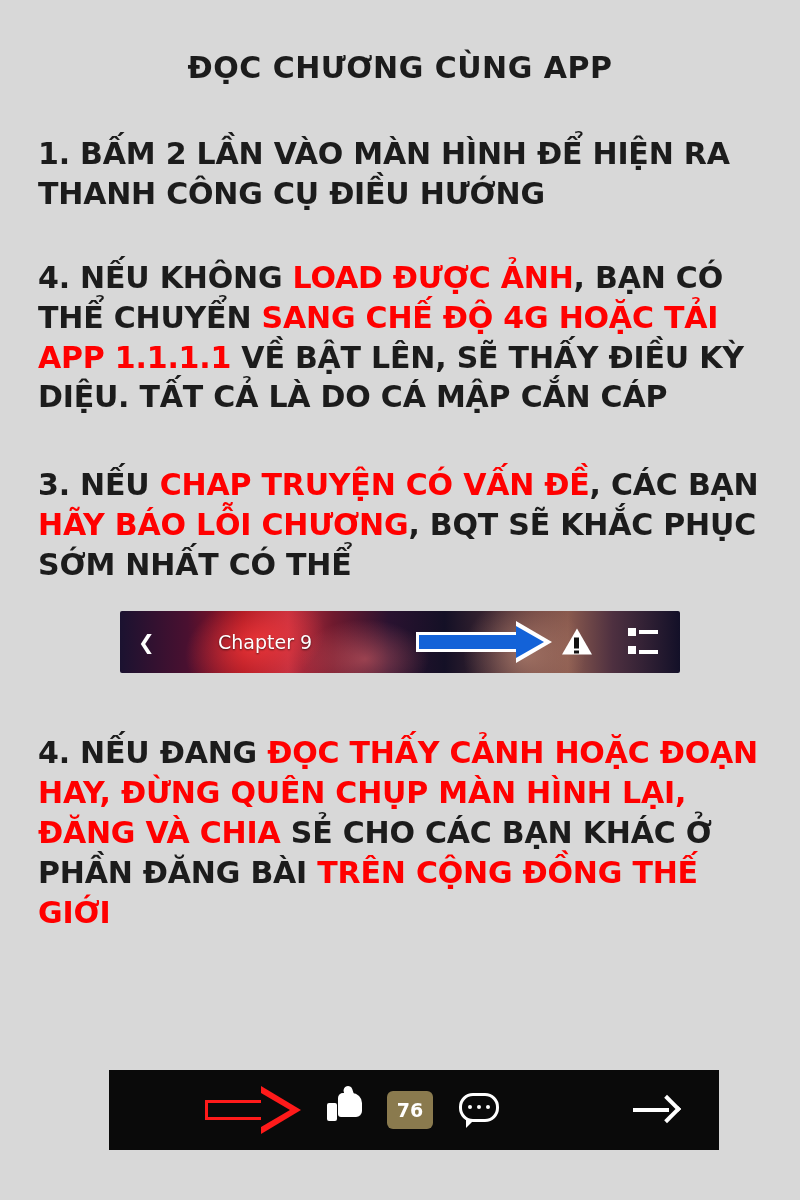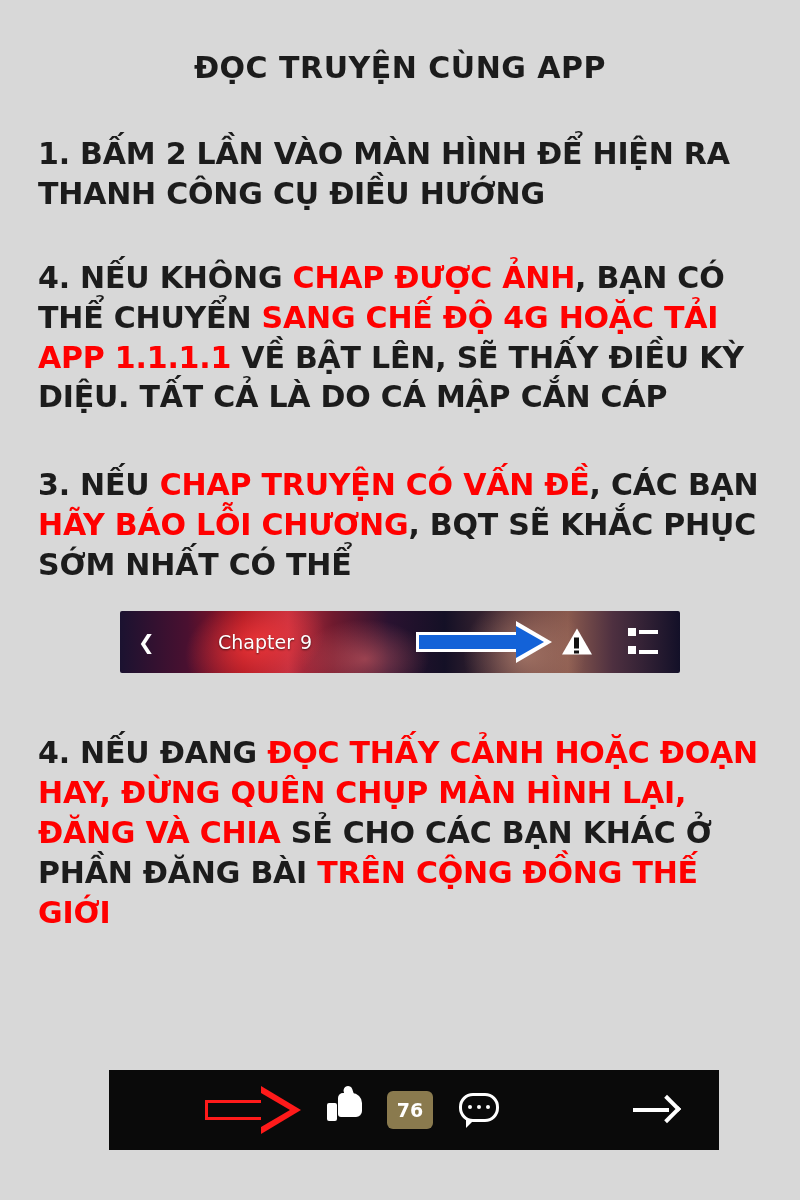--- a/index.html
+++ b/index.html
@@ -315,28 +315,28 @@
     border-top: 4px solid #fff;
     border-right: 4px solid #fff;
     transform: rotate(45deg);
   }
 </style>
 </head>
 <body>
 
 <div class="page">
 
-  <div class="title">ĐỌC TRUYỆN CÙNG APP</div>
+  <div class="title">ĐỌC CHƯƠNG CÙNG APP</div>
 
   <div class="block b1">
     <span>1. BẤM 2 LẦN VÀO MÀN HÌNH ĐỂ HIỆN RA THANH CÔNG CỤ ĐIỀU HƯỚNG</span>
   </div>
 
   <div class="block b2">
-    <span>4. NẾU KHÔNG </span><span class="red">CHAP ĐƯỢC ẢNH</span><span>, BẠN CÓ THỂ CHUYỂN </span><span class="red">SANG CHẾ ĐỘ 4G HOẶC TẢI APP 1.1.1.1</span><span> VỀ BẬT LÊN, SẼ THẤY ĐIỀU KỲ DIỆU. TẤT CẢ LÀ DO CÁ MẬP CẮN CÁP</span>
+    <span>4. NẾU KHÔNG </span><span class="red">LOAD ĐƯỢC ẢNH</span><span>, BẠN CÓ THỂ CHUYỂN </span><span class="red">SANG CHẾ ĐỘ 4G HOẶC TẢI APP 1.1.1.1</span><span> VỀ BẬT LÊN, SẼ THẤY ĐIỀU KỲ DIỆU. TẤT CẢ LÀ DO CÁ MẬP CẮN CÁP</span>
   </div>
 
   <div class="block b3">
     <span>3. NẾU </span><span class="red">CHAP TRUYỆN CÓ VẤN ĐỀ</span><span>, CÁC BẠN </span><span class="red">HÃY BÁO LỖI CHƯƠNG</span><span>, BQT SẼ KHẮC PHỤC SỚM NHẤT CÓ THỂ</span>
   </div>
 
   <div class="toolbar-mock">
     <div class="swirl1"></div>
     <div class="swirl2"></div>
     <div class="swirl3"></div>

